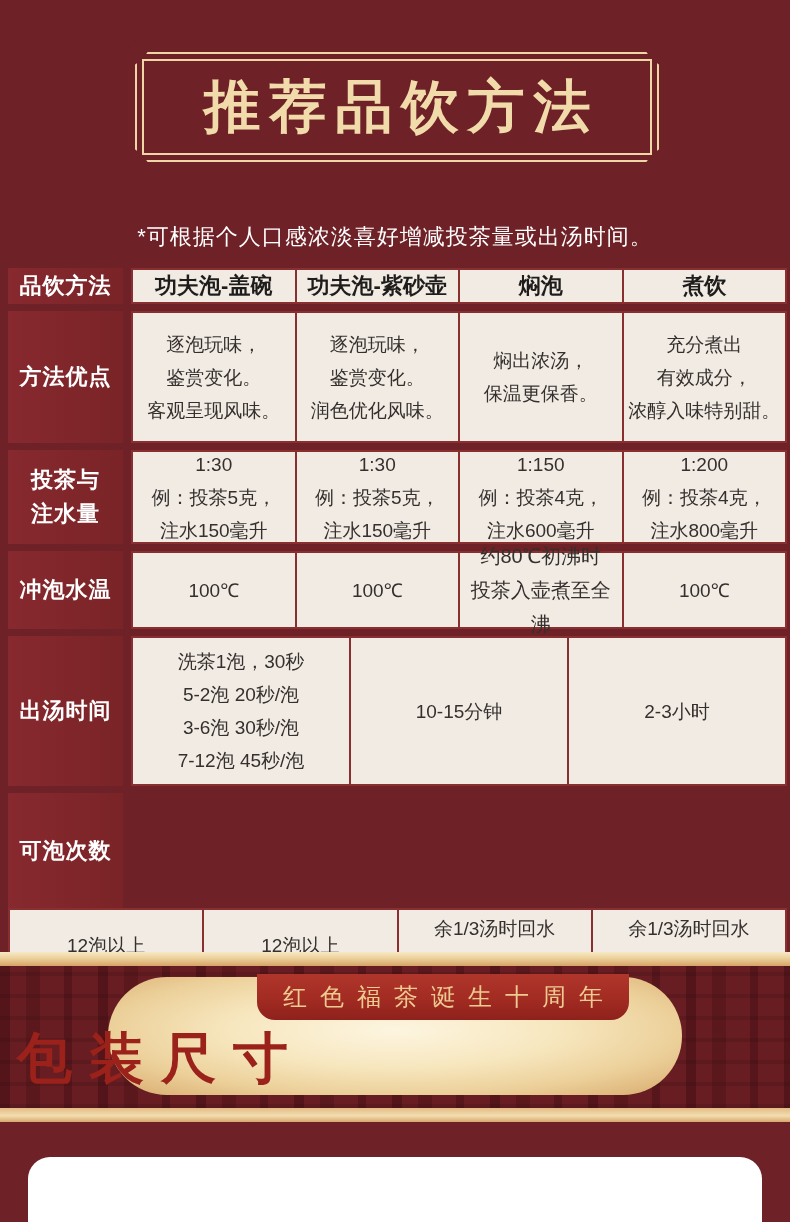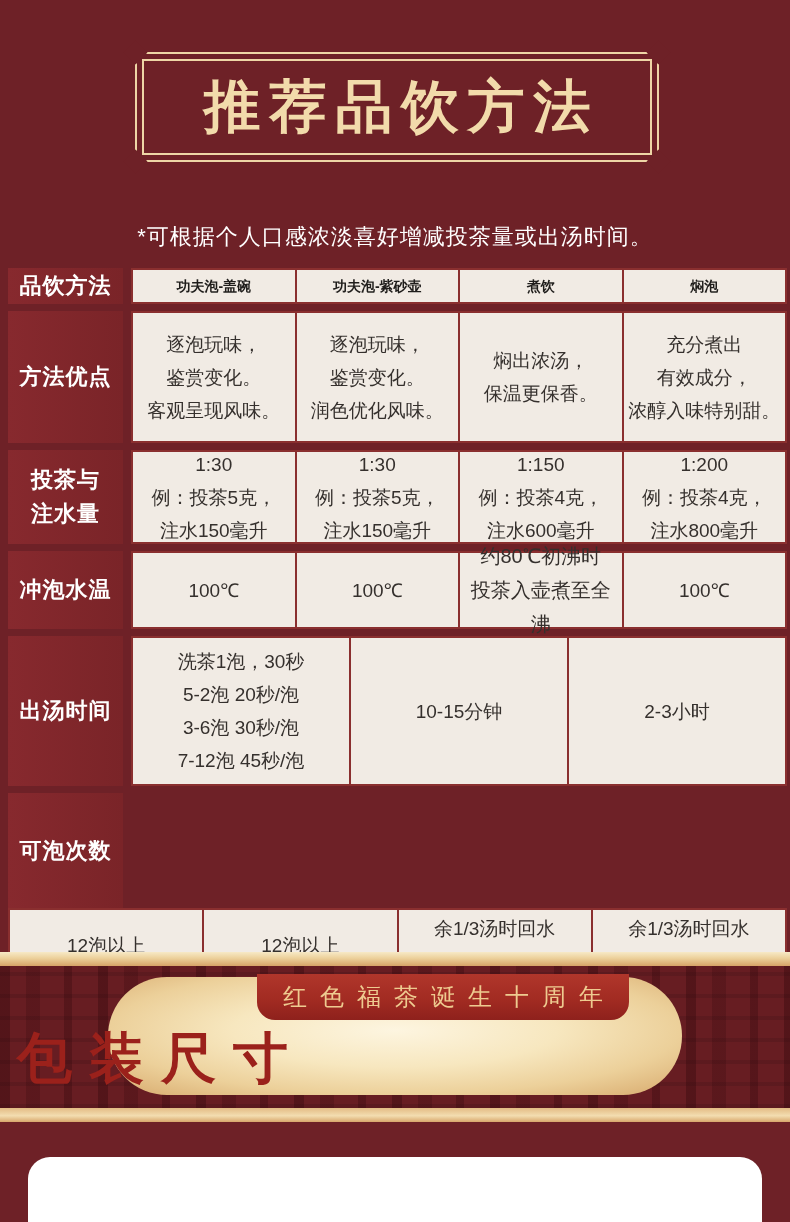--- a/index.html
+++ b/index.html
@@ -22,21 +22,21 @@
   .brew-table{position:absolute;top:268px;left:8px;width:779px;}
   .t-row{display:flex;margin-bottom:7px;}
   .r1{height:36px;}.r2{height:132px;}.r3{height:94px;}.r4{height:78px;}.r5{height:150px;}.r6{height:80px;flex-direction:column;}
   .row-label{width:115px;flex:0 0 115px;margin-right:8px;background:linear-gradient(90deg,#87292e,#7a2428);
     color:#ffffff;font-weight:bold;font-size:22px;letter-spacing:1px;display:flex;align-items:center;justify-content:center;
     text-align:center;white-space:pre-line;line-height:34px;}
   .cells{flex:1;display:flex;background:#f1ebe4;border:2px solid #8a2f2f;}
   .cell{flex:1;border-left:2px solid #8a2f2f;display:flex;align-items:center;justify-content:center;text-align:center;
     color:#35302d;font-size:19px;line-height:33px;white-space:pre-line;padding:2px 4px;box-sizing:border-box;}
   .cell:first-child{border-left:none;}
-  .cell.head{font-weight:bold;font-size:14px;color:#1f1d1b;line-height:1;}
+  .cell.head{font-weight:bold;font-size:22px;color:#1f1d1b;line-height:1;}
 
   
   .gold-stripe{position:absolute;left:0;width:100%;height:14px;background:linear-gradient(180deg,#f7e9c6 0%,#ecd09a 45%,#d6a367 100%);}
   .gs-top{top:952px;}
   .gs-bottom{top:1108px;background:linear-gradient(180deg,#e3bb84 0%,#f3ddb0 55%,#d8a76c 100%);}
   .band-pattern{position:absolute;top:966px;left:0;width:100%;height:142px;background-color:#671d22;
     background-image:
       repeating-linear-gradient(90deg, rgba(46,6,10,0.35) 0 10px, transparent 10px 26px, rgba(46,6,10,0.22) 26px 40px, transparent 40px 64px, rgba(46,6,10,0.30) 64px 72px, transparent 72px 98px),
       repeating-linear-gradient(0deg, rgba(0,0,0,0.10) 0 4px, transparent 4px 22px);}
   .gold-capsule{position:absolute;top:977px;left:108px;width:574px;height:118px;border-radius:59px;
@@ -67,22 +67,22 @@
 
   <div class="usage-note">*可根据个人口感浓淡喜好增减投茶量或出汤时间。</div>
 
   <div class="brew-table">
 
     <div class="t-row r1">
       <div class="row-label">品饮方法</div>
       <div class="cells">
         <div class="cell head">功夫泡-盖碗</div>
         <div class="cell head">功夫泡-紫砂壶</div>
+        <div class="cell head">焖泡</div>
         <div class="cell head">煮饮</div>
-        <div class="cell head">焖泡</div>
       </div>
     </div>
 
     <div class="t-row r2">
       <div class="row-label">方法优点</div>
       <div class="cells">
         <div class="cell">逐泡玩味，
 鉴赏变化。
 客观呈现风味。</div>
         <div class="cell">逐泡玩味，

